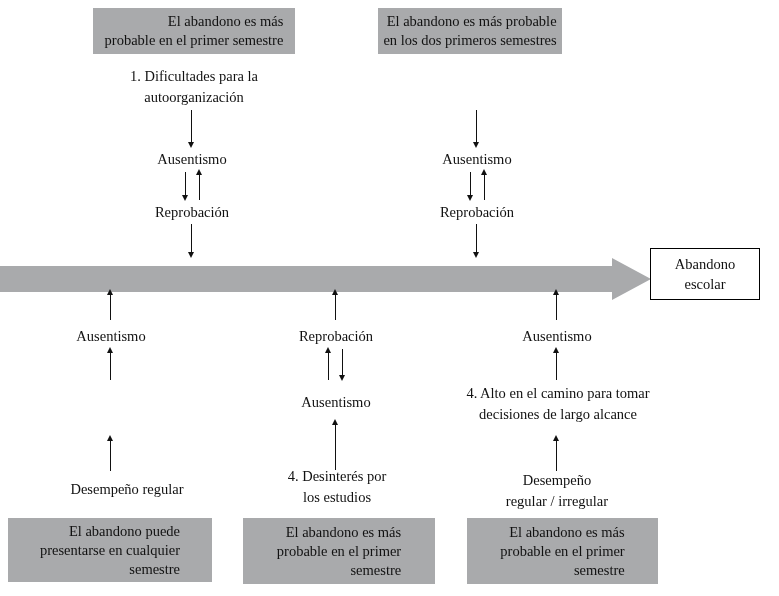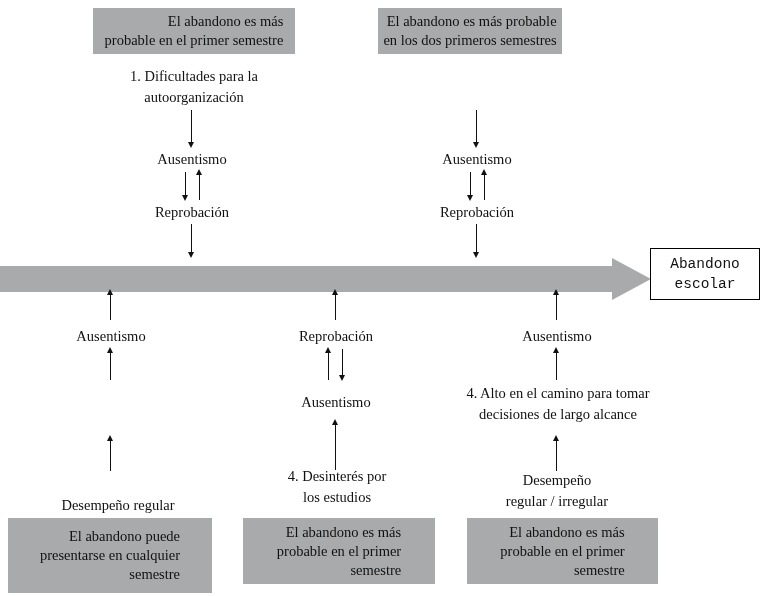--- a/index.html
+++ b/index.html
@@ -112,36 +112,36 @@
 
   <div class="lbl" style="left:417px;top:202px;width:120px;">Reprobación</div>
 
   <div class="vline" style="left:476px;top:224px;height:30px;"></div>
   <div class="ahead-down" style="left:473px;top:252px;"></div>
 
   <svg id="bigarrow" width="652" height="42" viewBox="0 0 652 42">
     <path d="M0 8 L612 8 L612 0 L651 21 L612 42 L612 34 L0 34 Z" fill="#a9aaac"></path>
   </svg>
 
-  <div class="wbox" style="left:650px;top:248px;width:110px;height:52px;font-family:Liberation Mono, monospace;">Abandono
+  <div class="wbox" style="left:650px;top:248px;width:110px;height:52px;">Abandono
 escolar</div>
 
   <div class="vline" style="left:110px;top:294px;height:26px;"></div>
   <div class="ahead-up" style="left:107px;top:289px;"></div>
 
   <div class="lbl" style="left:51px;top:326px;width:120px;">Ausentismo</div>
 
   <div class="vline" style="left:110px;top:352px;height:28px;"></div>
   <div class="ahead-up" style="left:107px;top:347px;"></div>
 
 
   <div class="vline" style="left:110px;top:440px;height:31px;"></div>
   <div class="ahead-up" style="left:107px;top:435px;"></div>
 
-  <div class="lbl" style="left:43px;top:479px;width:150px;margin-top:16px;">Desempeño regular</div>
+  <div class="lbl" style="left:52px;top:479px;width:150px;">Desempeño regular</div>
 
   <div class="vline" style="left:335px;top:294px;height:26px;"></div>
   <div class="ahead-up" style="left:332px;top:289px;"></div>
 
   <div class="lbl" style="left:276px;top:326px;width:120px;">Reprobación</div>
 
   <div class="vline" style="left:328px;top:352px;height:28px;"></div>
   <div class="ahead-up" style="left:325px;top:347px;"></div>
 
   <div class="vline" style="left:342px;top:349px;height:27px;"></div>
@@ -165,21 +165,21 @@
 
   <div class="lbl" style="left:455px;top:383px;width:206px;">4. Alto en el camino para tomar
 decisiones de largo alcance</div>
 
   <div class="vline" style="left:556px;top:440px;height:31px;"></div>
   <div class="ahead-up" style="left:553px;top:435px;"></div>
 
   <div class="lbl" style="left:487px;top:470px;width:140px;">Desempeño
 regular / irregular</div>
 
-  <div class="gbox" style="left:8px;top:518px;width:204px;height:75px;">El abandono puede
+  <div class="gbox" style="left:8px;top:518px;width:204px;height:64px;">El abandono puede
 presentarse en cualquier
 semestre</div>
 
   <div class="gbox" style="left:243px;top:518px;width:192px;height:66px;">El abandono es más
 probable en el primer
 semestre</div>
 
   <div class="gbox" style="left:467px;top:518px;width:191px;height:66px;">El abandono es más
 probable en el primer
 semestre</div>

